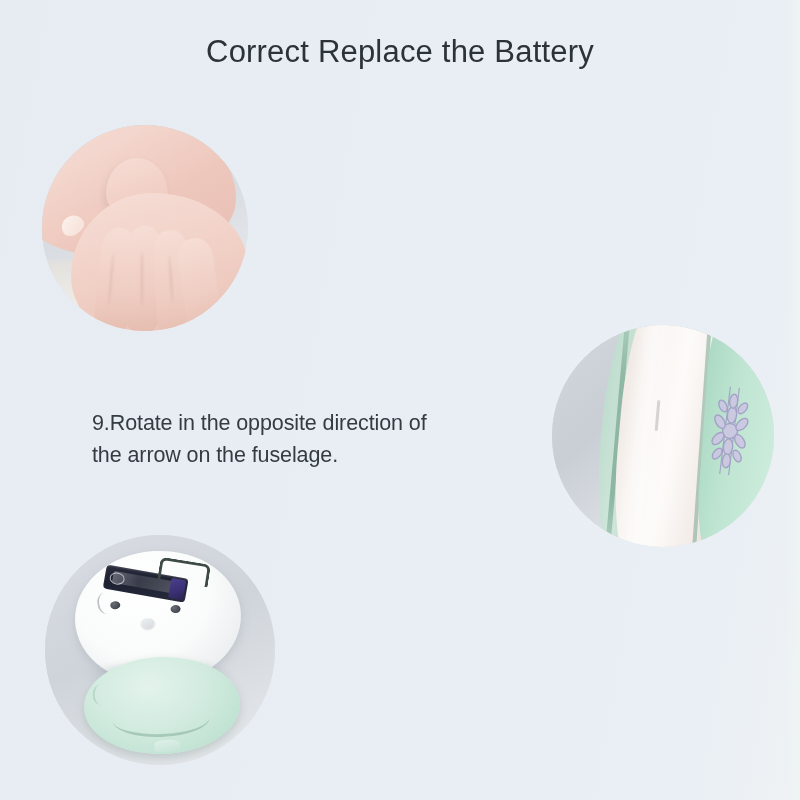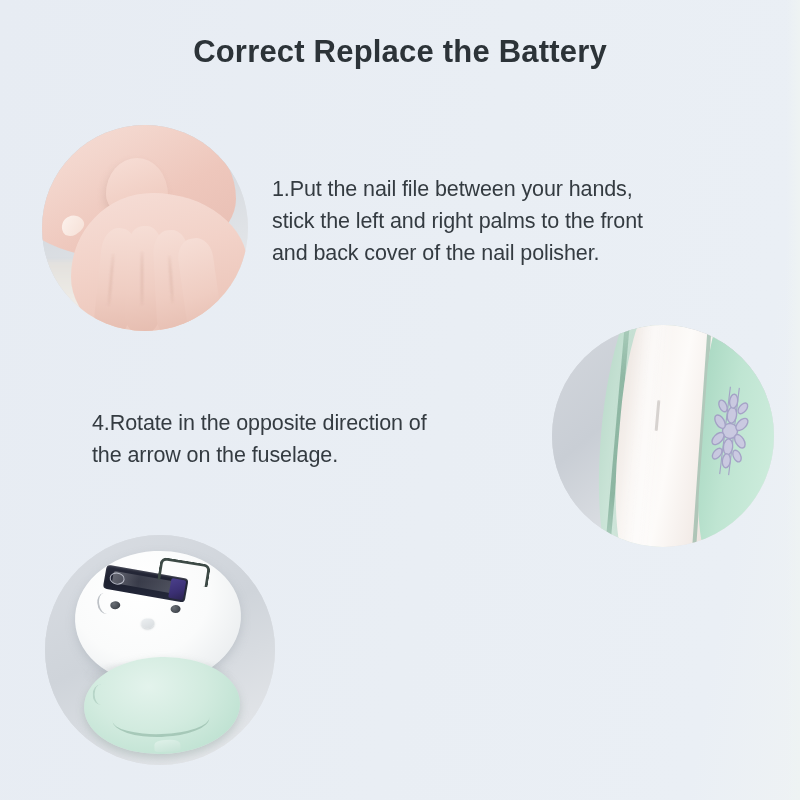--- a/index.html
+++ b/index.html
@@ -31,21 +31,21 @@
   }
 
   
   .title {
     position: absolute;
     top: 34px;
     left: 0;
     width: 800px;
     text-align: center;
     font-size: 31px;
-    font-weight: bold;
+    font-weight: normal;
     letter-spacing: .2px;
     color: #2c3338;
     font-family: "Liberation Sans", sans-serif;
   }
 
   
   .step-text {
     position: absolute;
     color: #343b41;
     font-size: 21.5px;
@@ -435,25 +435,22 @@
     <div class="hand-bottom"></div>
     <div class="finger f1"></div>
     <div class="finger f2"></div>
     <div class="finger f3"></div>
     <div class="finger f4"></div>
     <div class="crease c1"></div>
     <div class="crease c2"></div>
     <div class="crease c3"></div>
   </div>
 
-  <div class="step-text" id="step1-text">1.Put the nail file between your hands,
-stick the left and right palms to the front
-and back cover of the nail polisher.</div>
-
-  <div class="step-text" id="step2-text">4.Rotate in the opposite direction of
+
+  <div class="step-text" id="step2-text">9.Rotate in the opposite direction of
 the arrow on the fuselage.</div>
 
   <div class="photo" id="photo-device">
     <div class="clip">
       <div class="bg"></div>
       <div class="shell-mint-left"></div>
       <div class="seam"></div>
       <div class="shell-white"></div>
       <div class="gloss"></div>
       <div class="notch"></div>

